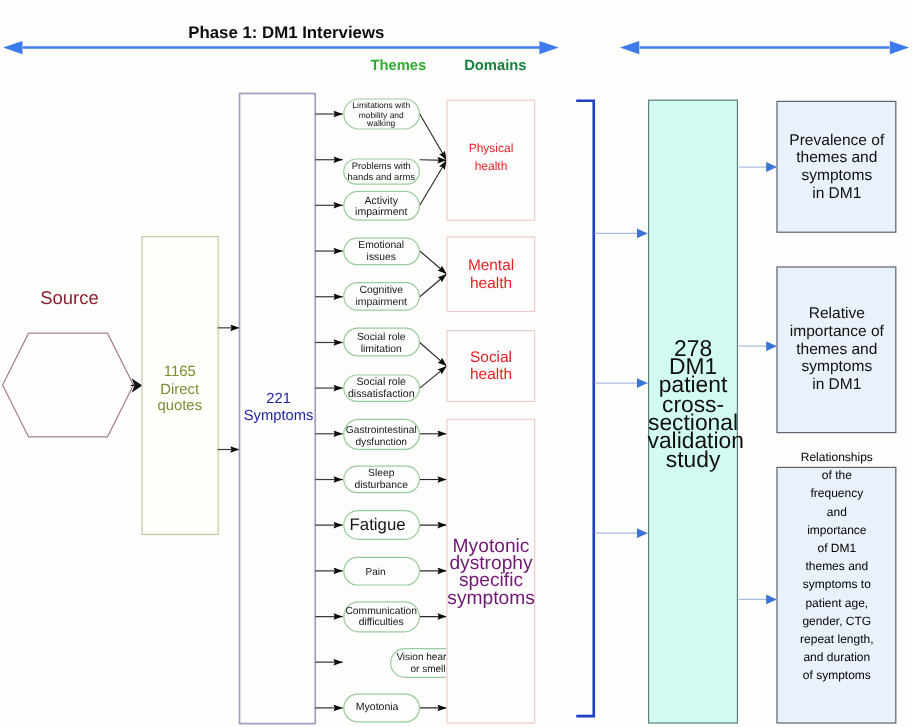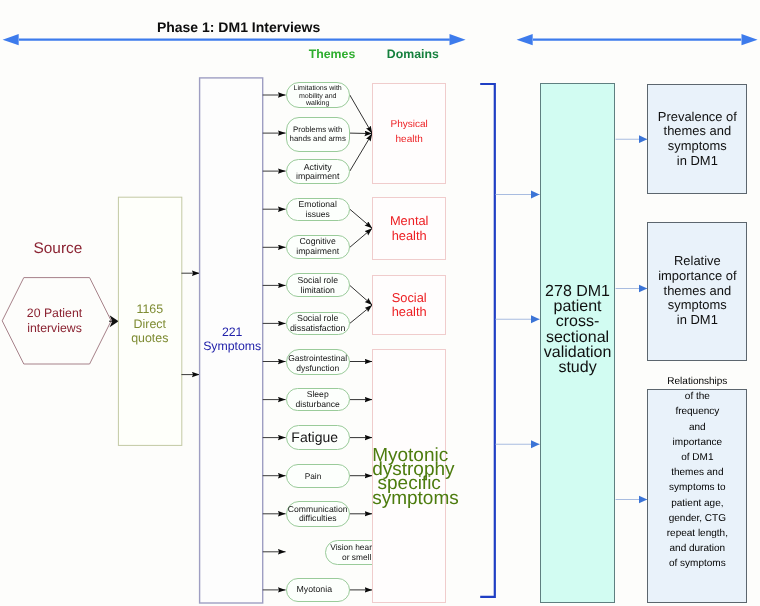--- a/index.html
+++ b/index.html
@@ -124,34 +124,32 @@
     </g>
   </svg>
 
   <div class="phase-title" style="left:138.6px; top:20px; width:200px; white-space:nowrap;">Phase 1: DM1 Interviews</div>
 
   <div class="col-label" style="left:290px; top:47.2px; width:60px; color:#2eae2e;margin-left:12px;">Themes</div>
   <div class="col-label" style="left:377.8px; top:47.2px; width:70px; color:#15803d;">Domains</div>
 
   <div style="position:absolute; left:33.5px; top:240.2px; width:47px; text-align:center;
               font-size:15.4px; color:#8b2332;">Source</div>
-  <div class="nodelabel" style="left:10.5px; top:306.2px; width:88px; font-size:12.3px; line-height:14.6px; color:#8b2332;">20 Patient
-interviews</div>
 
   <div class="nodelabel" style="left:117.8px; top:302.3px; width:64px; font-size:12.4px; line-height:14.2px; color:#7e8c33;">1165
 Direct
 quotes</div>
 
   <div class="nodelabel" style="left:199.2px; top:326.3px; width:66px; font-size:12.3px; line-height:13.7px; color:#2222aa;">221
 Symptoms</div>
 
   <div class="pill" style="left:285.6px; top:81.7px; width:64.2px; height:26.5px; font-size:7.05px; line-height:7.37px; padding-top:3.20px;">Limitations with
 mobility and
 walking</div>
-  <div class="pill" style="left:285.6px; top:117px; width:64.2px; height:35px; font-size:7.85px; line-height:8.70px; padding-top:1.00px;">Problems with
+  <div class="pill" style="left:285.6px; top:132px; width:64.2px; height:22px; font-size:7.85px; line-height:8.70px; padding-top:1.00px;">Problems with
 hands and arms</div>
   <div class="pill" style="left:285.6px; top:159.1px; width:64.2px; height:24.9px; font-size:8.80px; line-height:9.40px; padding-top:0.80px;">Activity
 impairment</div>
   <div class="pill" style="left:285.6px; top:197.9px; width:64.2px; height:23.5px; font-size:8.60px; line-height:9.60px; padding-top:0.80px;">Emotional
 issues</div>
   <div class="pill" style="left:285.6px; top:235.0px; width:64.2px; height:23.5px; font-size:8.70px; line-height:9.70px; padding-top:0.80px;">Cognitive
 impairment</div>
   <div class="pill" style="left:285.6px; top:273.2px; width:64.2px; height:23.8px; font-size:8.70px; line-height:9.50px; padding-top:1.00px;">Social role
 limitation</div>
   <div class="pill" style="left:285.6px; top:312.3px; width:64.2px; height:23.0px; font-size:8.85px; line-height:9.70px; padding-top:0.80px;">Social role
@@ -178,28 +176,28 @@
   <div class="nodelabel" style="left:372.2px; top:214.3px; width:74px; font-size:12.85px; line-height:14.6px; color:#ed2024;">Mental
 health</div>
 
   <div class="nodebox" style="left:372.2px; top:274.7px; width:74px; height:60.8px;
               border:1.1px solid #f0cccc; background:#fffdfd;"></div>
   <div class="nodelabel" style="left:372.2px; top:290.6px; width:74px; font-size:12.85px; line-height:14.6px; color:#ed2024;">Social
 health</div>
 
   <div class="nodebox" style="left:372.2px; top:349.3px; width:74px; height:253.7px;
               border:1.1px solid #f0cccc; background:#fffdfd;"></div>
-  <div class="nodelabel" style="left:372.2px; top:448.5px; width:74px; font-size:19px; line-height:14.4px; color:#4d7c0f;">Myotonic
+  <div class="nodelabel" style="left:372.2px; top:448.5px; width:74px; font-size:16px; line-height:14.4px; color:#701a75;">Myotonic
 dystrophy
 specific
 symptoms</div>
 
   <div class="nodebox" style="left:539.6px; top:82.9px; width:75.9px; height:520.4px;
               border:1.15px solid #5f7f80; background:#d2fcf2;"></div>
-  <div class="nodelabel" style="left:539.6px; top:283.5px; width:75.9px; font-size:16px; line-height:15.35px; color:#101010;">278 DM1
+  <div class="nodelabel" style="left:539.6px; top:283.5px; width:75.9px; font-size:19px; line-height:15.35px; color:#101010;">278 DM1
 patient
 cross-
 sectional
 validation
 study</div>
 
   <div class="nodebox" style="left:647.3px; top:83.8px; width:100.1px; height:110.6px;
               border:1.3px solid #5c666e; background:#e9f2fa;"></div>
   <div class="nodelabel" style="left:647.3px; top:109.6px; width:100.1px; font-size:12.95px; line-height:14.8px; color:#101010;">Prevalence of
 themes and

